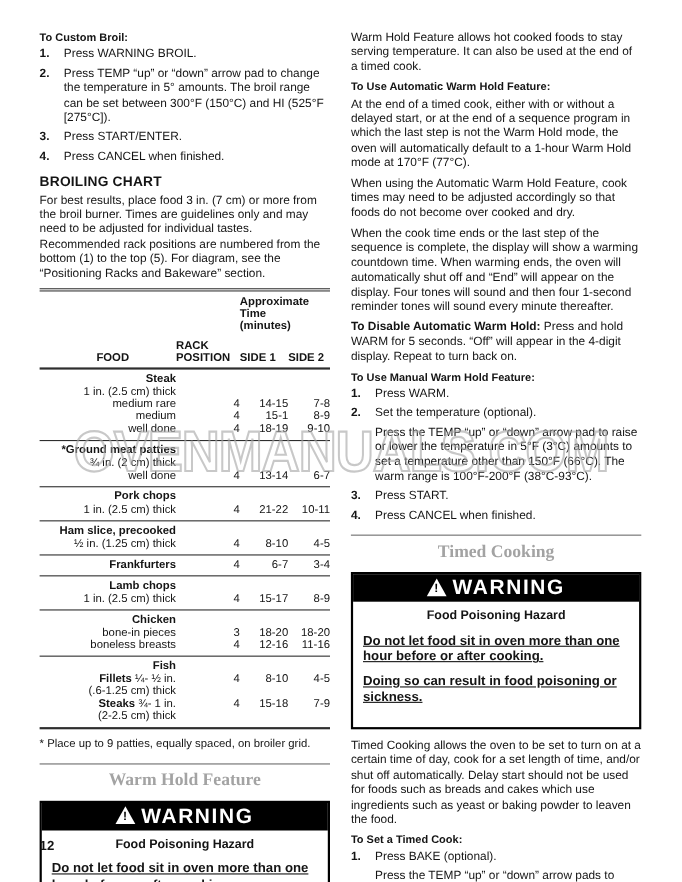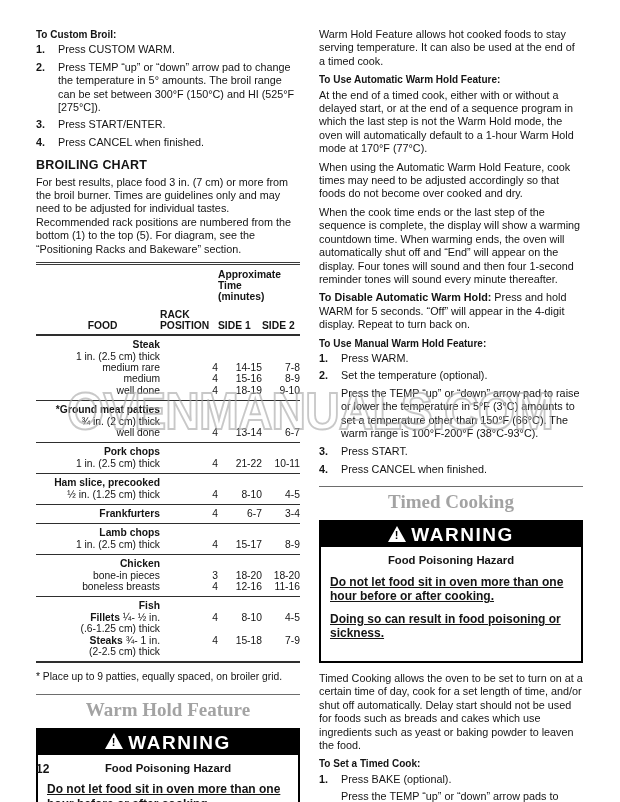--- a/index.html
+++ b/index.html
@@ -31,21 +31,21 @@
   .t-group{border-bottom:1.5px solid #2e2e2e; padding:3px 0 4px 0;text-align:right;}
   .t-group:last-child{border-bottom:none;}
   .t-line{display:grid; grid-template-columns:115px 58px 44px 1fr; padding-left:9px;
           font-size:10.3px; line-height:11.4px;}
   .t-line .fb{font-weight:bold;}
   .chart-footnote{margin:7px 0 0 0; font-size:10.3px;}
 
   
   .section-rule{border-top:1px solid #6d6d6d; margin:10px 0 0 0;}
   .feature-head{
-    font-family:"Liberation Serif", serif; font-size:19px; line-height:22px;
+    font-family:"Liberation Serif", serif; font-size:16px; line-height:22px;
     color:#a3a3a3; text-align:center; margin:4px 0 7px 0; font-weight:600;
   }
 
   
   .warnbox{border:2px solid #000; margin:0 0 9px 0;}
   .warnband{background:#000; color:#fff; height:25px; display:flex; align-items:center; justify-content:center; gap:5px;}
   .tri{position:relative; width:0; height:0; border-left:9px solid transparent;
        border-right:9px solid transparent; border-bottom:16px solid #fff; top:-1px;}
   .tri .bang{position:absolute; left:-2.5px; top:3px; color:#000; font-size:11px; font-weight:bold; line-height:13px;}
   .warnword{font-weight:bold; font-size:19px; letter-spacing:1.5px;}
@@ -72,21 +72,21 @@
 
   <div class="watermark">OVENMANUALS.COM</div>
 
   <div class="columns">
 
     <div class="col">
       <div class="subhead">To Custom Broil:</div>
       <div id="custom-broil-steps">
           <div class="step">
             <span class="num">1.</span>
-            <span class="stext">Press CUSTOM WARM.</span>
+            <span class="stext">Press WARNING BROIL.</span>
           </div>
           <div class="step">
             <span class="num">2.</span>
             <span class="stext">Press TEMP “up” or “down” arrow pad to change the temperature in 5° amounts. The broil range can be set between 300°F (150°C) and HI (525°F [275°C]).</span>
           </div>
           <div class="step">
             <span class="num">3.</span>
             <span class="stext">Press START/ENTER.</span>
           </div>
           <div class="step">
@@ -128,21 +128,21 @@
               </div>
               <div class="t-line">
                 <div><span>medium rare</span></div>
                 <div>4</div>
                 <div>14-15</div>
                 <div>7-8</div>
               </div>
               <div class="t-line">
                 <div><span>medium</span></div>
                 <div>4</div>
-                <div>15-16</div>
+                <div>15-1</div>
                 <div>8-9</div>
               </div>
               <div class="t-line">
                 <div><span>well done</span></div>
                 <div>4</div>
                 <div>18-19</div>
                 <div>9-10</div>
               </div>
             </div>
             <div class="t-group">

